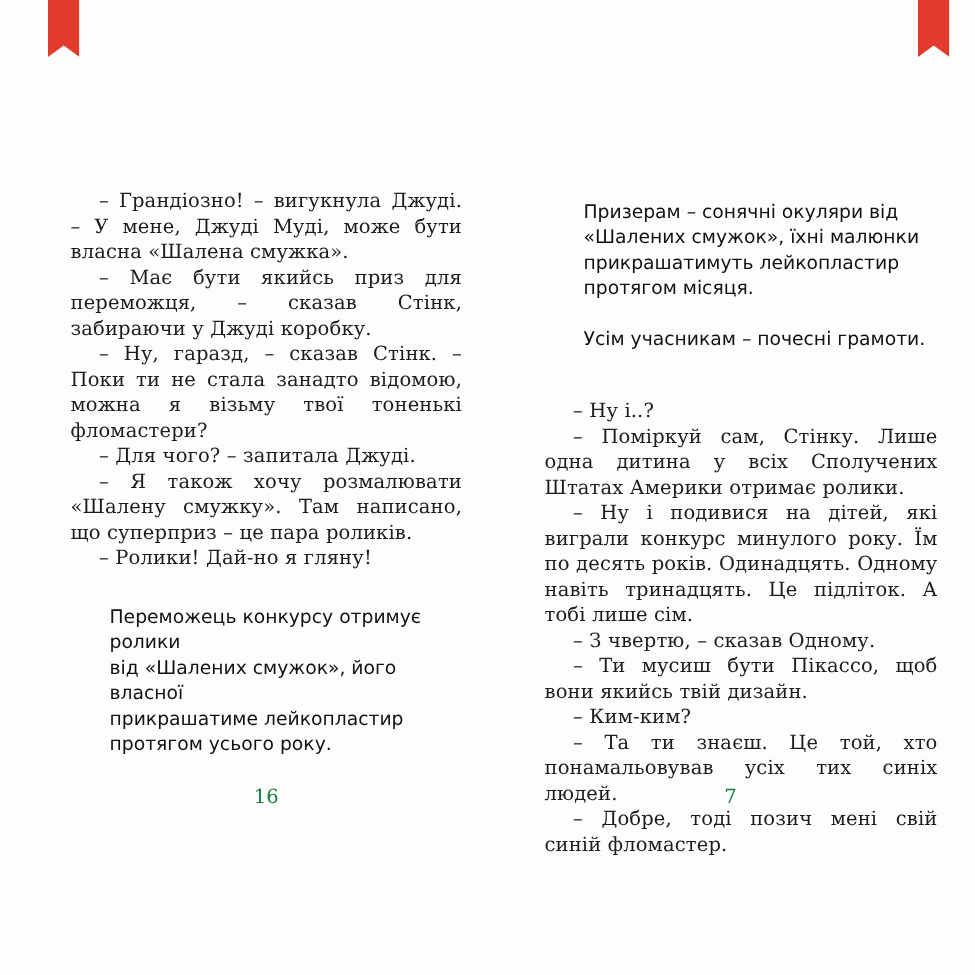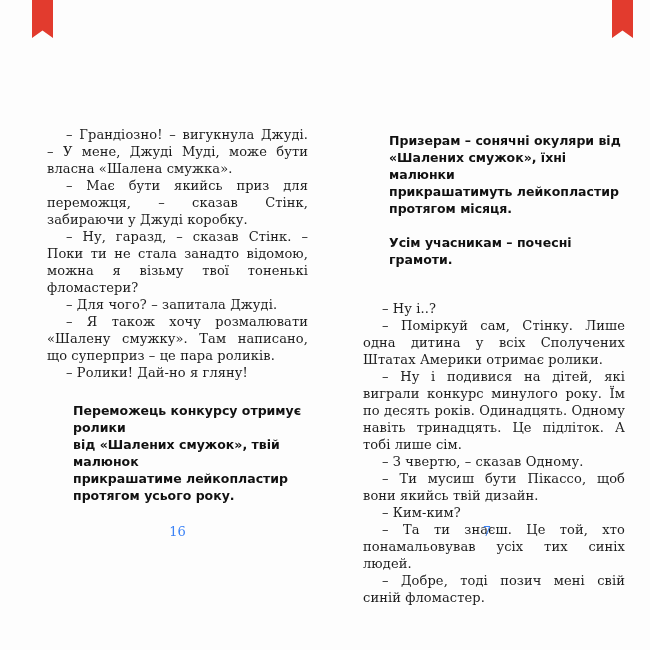--- a/index.html
+++ b/index.html
@@ -29,56 +29,56 @@
   .serif-block p {
     margin: 0;
     text-align: justify;
     text-indent: 19px;
     font-size: 13px;
     line-height: 17px;
     letter-spacing: 0.1px;
   }
   .callout {
     font-family: "DejaVu Sans", sans-serif;
-    font-weight: 700;
+    font-weight: 400;
     font-size: 12.5px;
     line-height: 17px;
     margin-left: 26px;
     color: #111;
   }
   .page-text.left .callout { margin-top: 21px; }
   .page-text.right .callout { margin-top: 6px; }
   .callout .gap { height: 17px; }
   .right-serif { margin-top: 32px; }
   .pagenum {
     position: absolute;
     top: 524px;
     font-size: 13px;
     text-align: center;
-    color: #3b82f6;
+    color: #15803d;
   }
   .pagenum.left  { left: 47px;  width: 261px; }
   .pagenum.right { left: 356px; width: 262px; }
 </style>
 </head>
 <body>
 
 <div class="bookmark left" style="background: rgb(226, 59, 46);"></div>
 <div class="bookmark right" style="background: rgb(226, 59, 46);"></div>
 
 <div class="page-text left serif-block">
   <p>– Грандіозно! – вигукнула Джуді. – У мене, Джуді Муді, може бути власна «Шалена смужка».</p>
   <p>– Має бути якийсь приз для переможця, – сказав Стінк, забираючи у Джуді коробку.</p>
   <p>– Ну, гаразд, – сказав Стінк. – Поки ти не стала занадто відомою, можна я візьму твої тоненькі фломастери?</p>
   <p>– Для чого? – запитала Джуді.</p>
   <p>– Я також хочу розмалювати «Шалену смужку». Там написано, що суперприз – це пара роликів.</p>
   <p>– Ролики! Дай-но я гляну!</p>
   <div class="callout">
     <div>Переможець конкурсу отримує ролики</div>
-    <div>від «Шалених смужок», твій малюнок</div>
+    <div>від «Шалених смужок», його власної</div>
     <div>прикрашатиме лейкопластир</div>
     <div>протягом усього року.</div>
   </div>
 </div>
 
 <div class="page-text right">
   <div class="callout">
     <div>Призерам – сонячні окуляри від</div>
     <div>«Шалених смужок», їхні малюнки</div>
     <div>прикрашатимуть лейкопластир</div>

